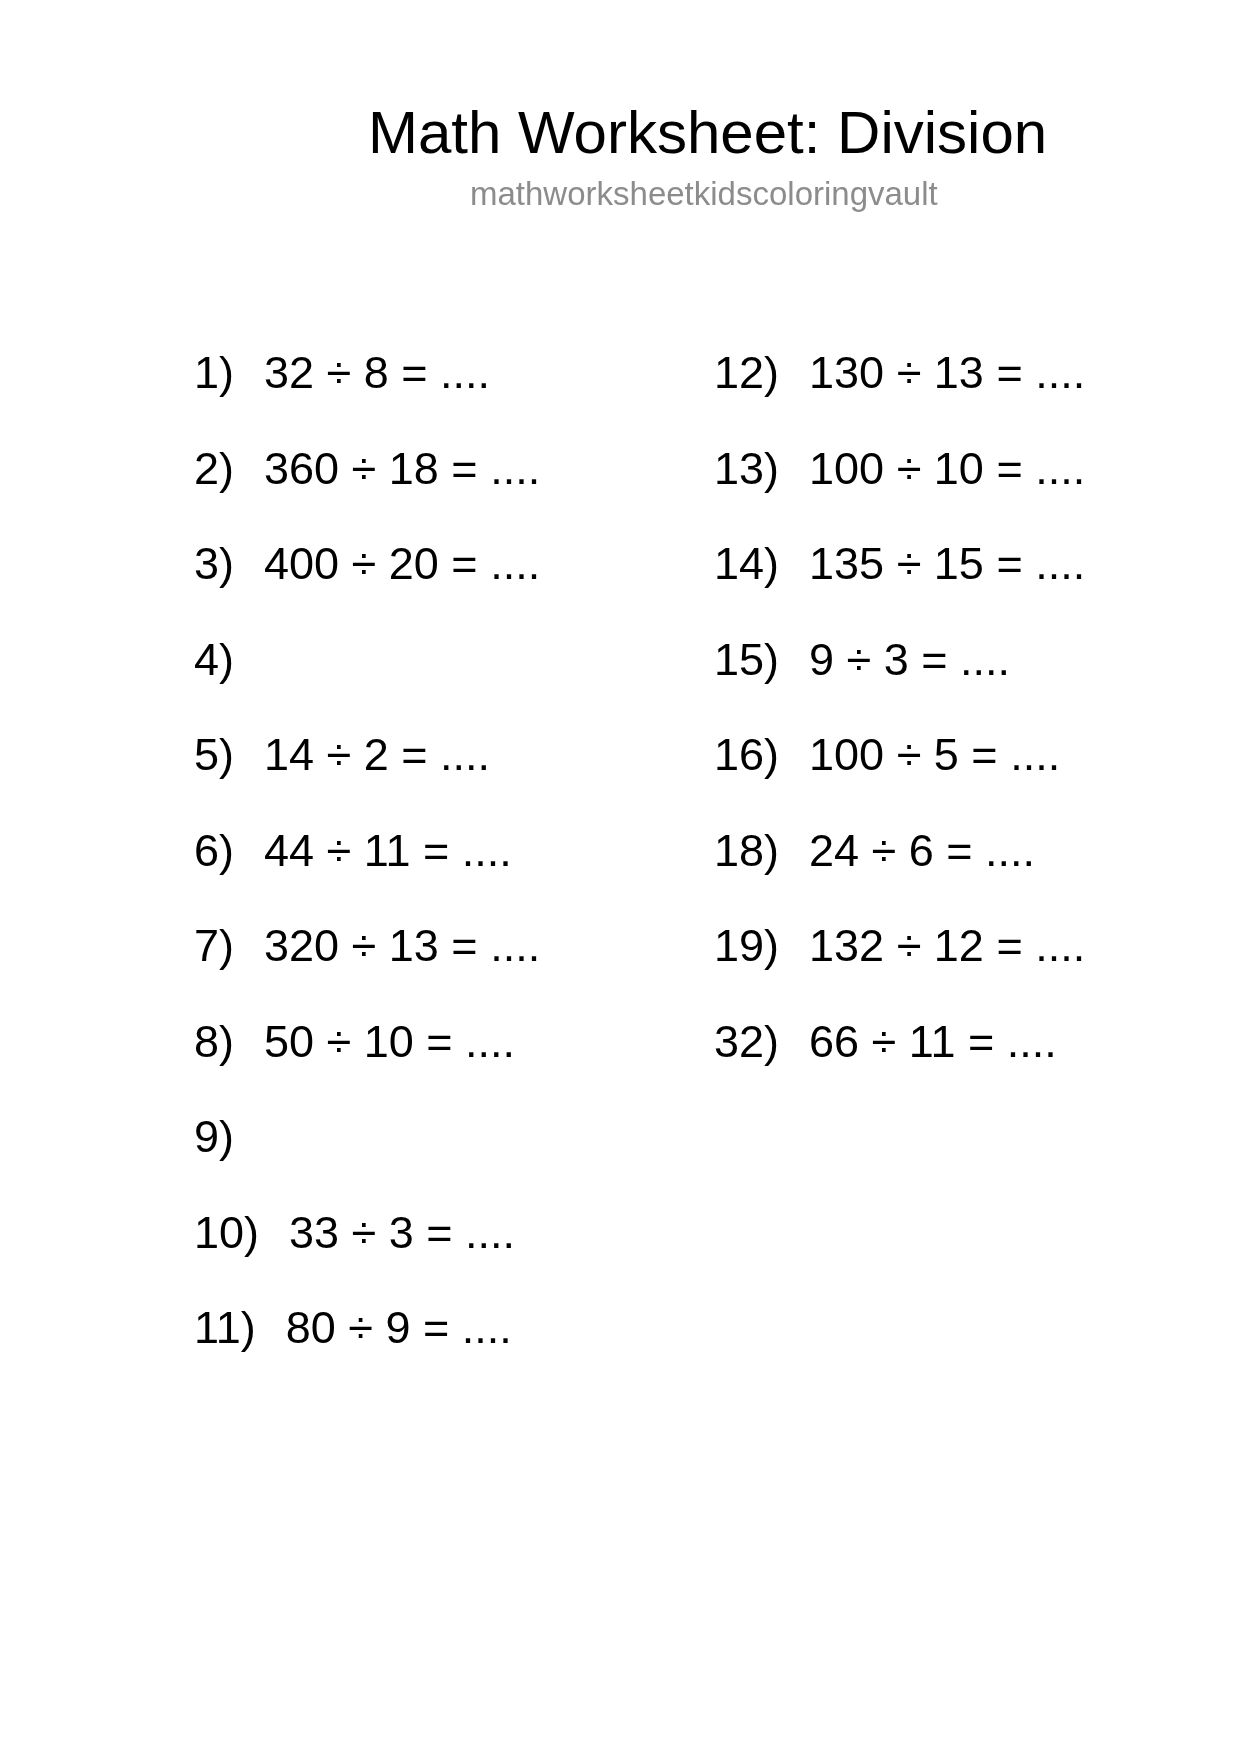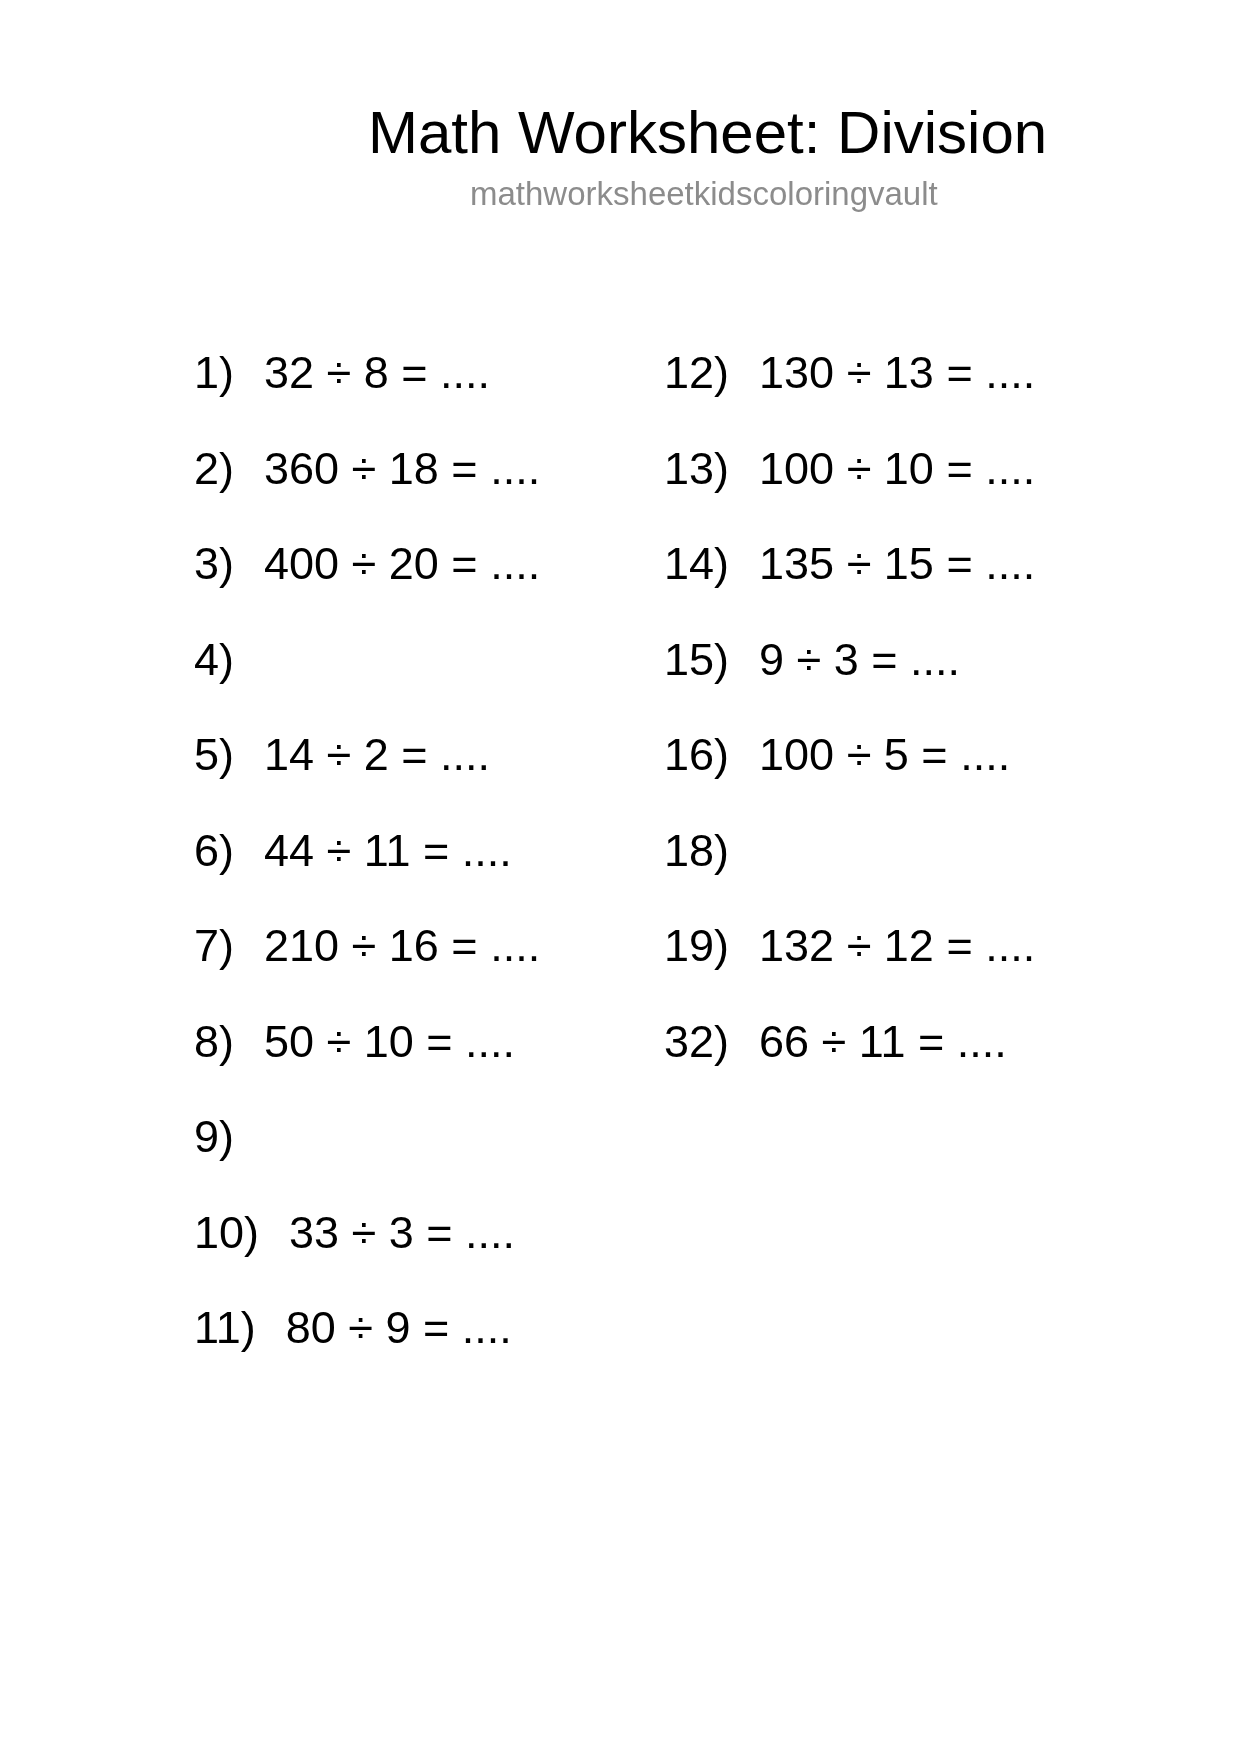--- a/index.html
+++ b/index.html
@@ -36,21 +36,21 @@
     white-space: nowrap;
     color: #8c8c8c;
   }
   .col {
     position: absolute;
     top: 350px;
     display: flex;
     flex-direction: column;
   }
   .col-left  { left: 194px; }
-  .col-right { left: 664px; }
+  .col-right { left: 714px; }
   .problem-row {
     height: 95.5px;
     display: flex;
     align-items: flex-start;
     gap: 30px;
     font-size: 45px;
     line-height: 1;
     white-space: nowrap;
   }
   .p-num, .p-expr { display: inline-block; }
@@ -86,21 +86,21 @@
     <span class="p-expr">14 ÷ 2 = ....</span>
   </div>
 
   <div class="problem-row">
     <span class="p-num">6)</span>
     <span class="p-expr">44 ÷ 11 = ....</span>
   </div>
 
   <div class="problem-row">
     <span class="p-num">7)</span>
-    <span class="p-expr">210 ÷ 16 = ....</span>
+    <span class="p-expr">320 ÷ 13 = ....</span>
   </div>
 
   <div class="problem-row">
     <span class="p-num">8)</span>
     <span class="p-expr">50 ÷ 10 = ....</span>
   </div>
 
   <div class="problem-row">
     <span class="p-num">9)</span>
   </div>
@@ -137,20 +137,21 @@
   </div>
 
   <div class="problem-row">
     <span class="p-num">16)</span>
     <span class="p-expr">100 ÷ 5 = ....</span>
   </div>
 
 
   <div class="problem-row">
     <span class="p-num">18)</span>
+    <span class="p-expr">24 ÷ 6 = ....</span>
   </div>
 
   <div class="problem-row">
     <span class="p-num">19)</span>
     <span class="p-expr">132 ÷ 12 = ....</span>
   </div>
 
 
   <div class="problem-row">
     <span class="p-num">32)</span>

